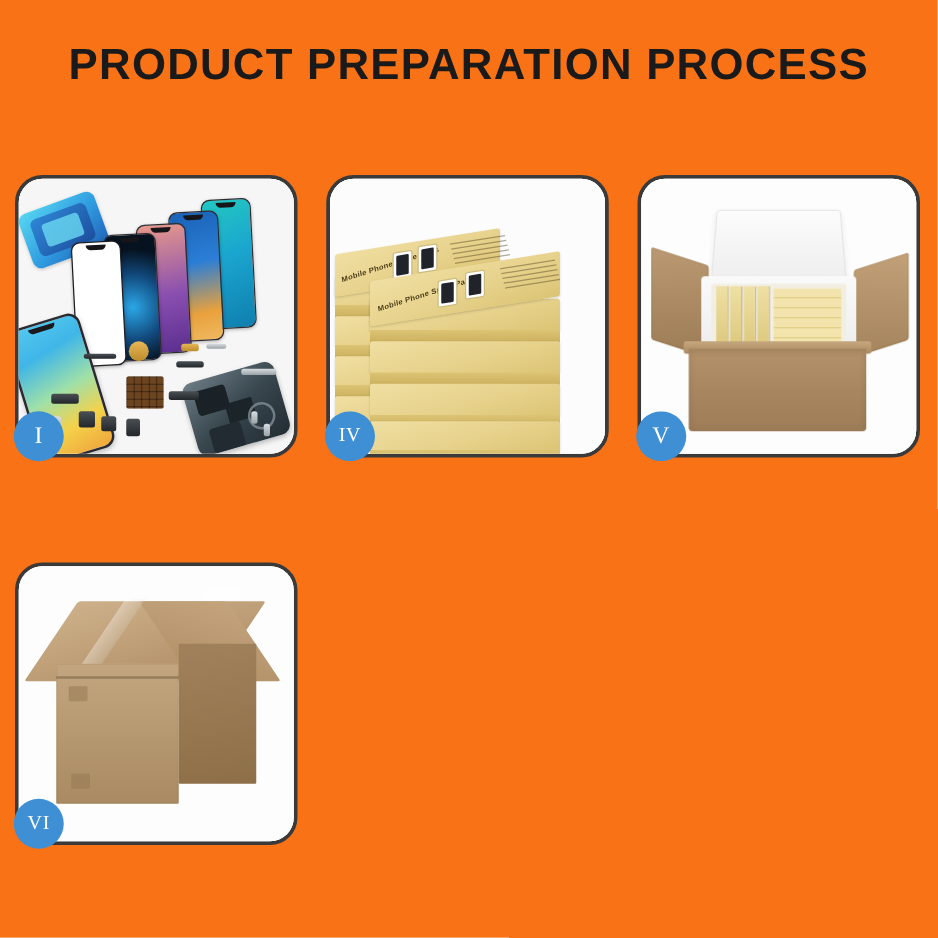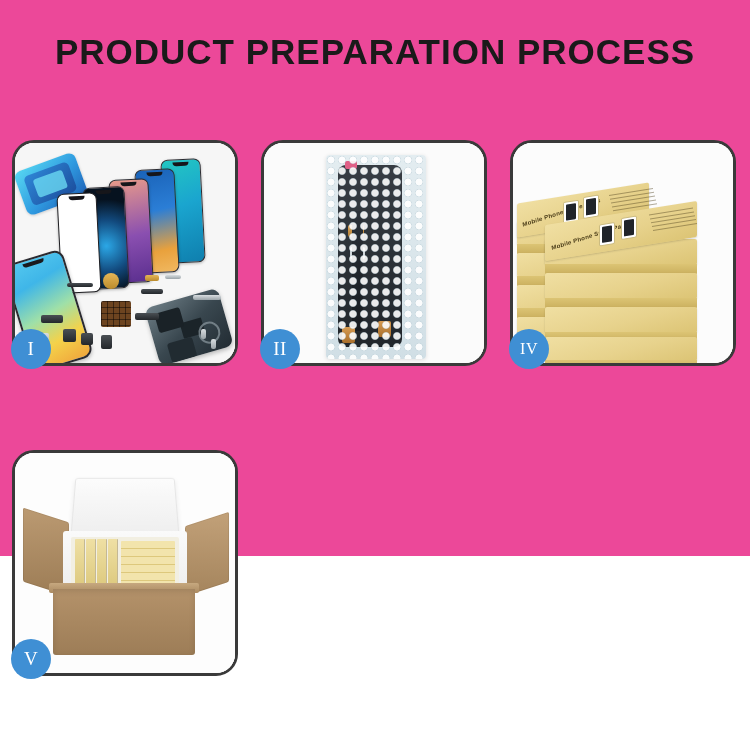--- a/index.html
+++ b/index.html
@@ -7,23 +7,23 @@
   body {
     width: 750px;
     height: 750px;
     background: #ffffff;
     font-family: "Liberation Sans", sans-serif;
     overflow: hidden;
   }
 
   .page {
     width: 750px;
-    height: 556px;
+    height: 750px;
     position: relative;
-    background: #ec4899;
+    background: #f97316;
   }
 
   
   .header { padding-top: 34px; text-align: center; }
 
   .main-title {
     font-family: "Liberation Sans", sans-serif;
     font-size: 35px;
     font-weight: 700;
     letter-spacing: 1.0px;
@@ -457,38 +457,20 @@
           <div class="part dark" style="left:120px; top:170px; width:24px; height:7px;"></div>
           <div class="part silver" style="left:150px; top:132px; width:16px; height:4px;"></div>
           <div class="part silver" style="left:186px; top:186px; width:5px;  height:10px;"></div>
           <div class="part silver" style="left:196px; top:196px; width:5px;  height:10px;"></div>
           <div class="part silver" style="left:178px; top:152px; width:28px; height:5px;"></div>
         </div>
       </div>
       <div class="badge">I</div>
     </div>
 
-    <div class="panel">
-      <div class="panel-inner">
-        <div class="scene2">
-          <div class="pouch">
-            <div class="scrn">
-              <span class="pinkdot"></span>
-            </div>
-            <div class="conn-gold"></div>
-            <div class="ic-chip"></div>
-            <div class="flex"></div>
-            <div class="flex-tab" style="left:16px; bottom:16px;"></div>
-            <div class="flex-tab" style="left:52px; bottom:22px;"></div>
-            <div class="bubbles"></div>
-          </div>
-        </div>
-      </div>
-      <div class="badge">II</div>
-    </div>
 
 
     <div class="panel">
       <div class="panel-inner">
         <div class="scene4">
           <div class="stack">
 
             <div class="kbox" style="left:0px;  top:52px;  width:104px; height:24px;">
                 <div class="ktop"></div>
                 <div class="kside"></div>
@@ -577,15 +559,31 @@
               <div class="ystack"></div>
             </div>
           </div>
           <div class="carton-rim"></div>
           <div class="carton-body"></div>
         </div>
       </div>
       <div class="badge">V</div>
     </div>
 
+    <div class="panel">
+      <div class="panel-inner">
+        <div class="scene6">
+          <div class="c6-sheen"></div>
+          <div class="c6-top"></div>
+          <div class="c6-top2"></div>
+          <div class="c6-tape"></div>
+          <div class="c6-front"></div>
+          <div class="c6-side"></div>
+          <div class="c6-seam"></div>
+          <div class="c6-tab" style="left:40px; top:96px;"></div>
+          <div class="c6-tab" style="left:42px; top:166px;"></div>
+        </div>
+      </div>
+      <div class="badge wide">VI</div>
+    </div>
 
   </div>
 </div>
 
 </body></html>

